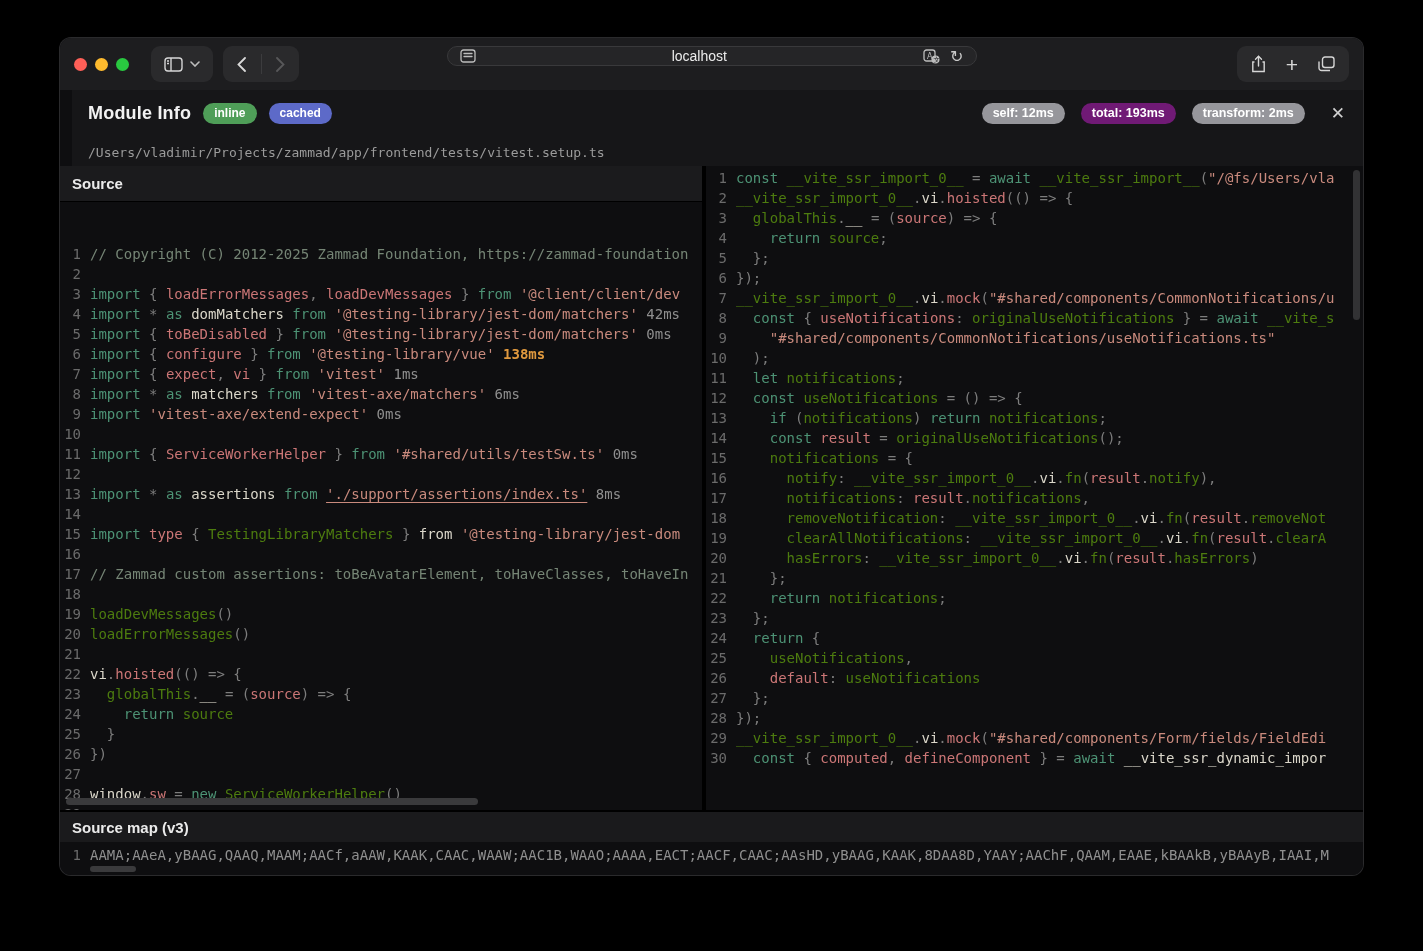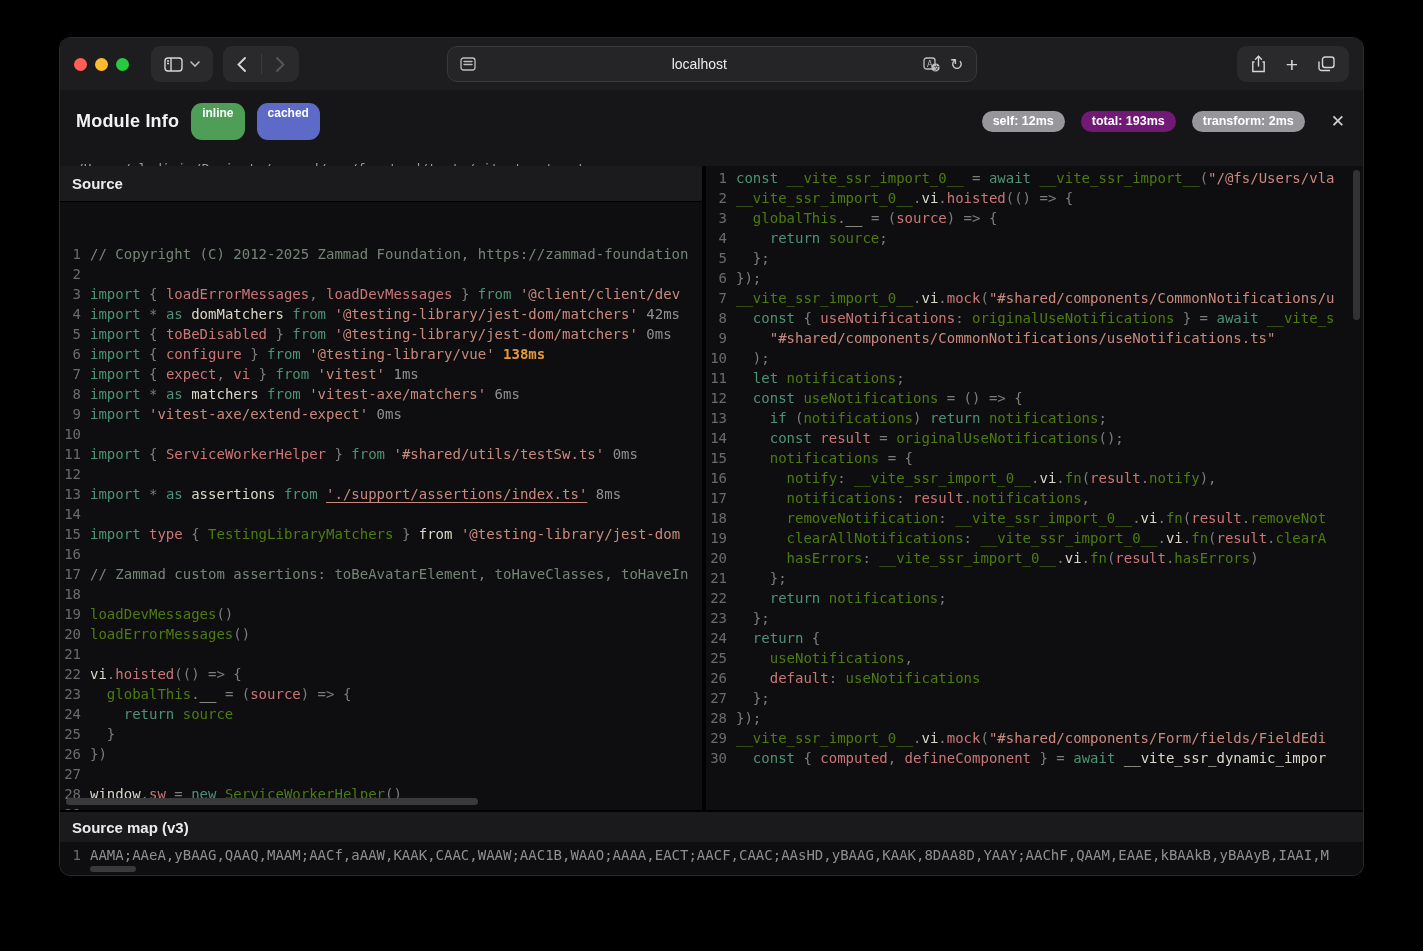--- a/index.html
+++ b/index.html
@@ -16,36 +16,36 @@
   .traffic { display:flex; gap:8px; margin-right:22px; }
   .tl { width:13px; height:13px; border-radius:50%; }
   .tl.red{background:#fe5f57}.tl.yellow{background:#febb2e}.tl.green{background:#29c840}
   .tb-group { height:36px; background:#2a2a2c; border-radius:9px; display:flex;
               align-items:center; justify-content:center; color:#d6d6d6; }
   .sidebar-btn { width:62px; gap:7px; margin-right:10px; }
   .nav-btns { width:76px; }
   .nav-half { flex:1; display:flex; align-items:center; justify-content:center; height:100%; }
   .nav-div { width:1px; height:20px; background:#3c3c3e; }
   .url-bar { position:absolute; left:50%; top:8px; transform:translateX(-50%);
-             width:530px; height:36px; background:#252527; border:1px solid #39393b;
+             width:530px; height:20px; background:#252527; border:1px solid #39393b;
              border-radius:10px; display:flex; align-items:center; padding:0 12px; }
   .url-text { flex:1; text-align:center; color:#ececec; font-size:14px; }
   .url-icon { color:#b9b9bb; display:flex; align-items:center; }
   .reload { font-size:16px; color:#c9c9c9; margin-left:10px;
             font-family:"DejaVu Sans", sans-serif; }
   .right-cluster { margin-left:auto; width:112px; display:flex; justify-content:space-between;
                    padding:0 14px; }
   .plus { font-size:21px; line-height:1; color:#d6d6d6; font-weight:400; }
 
   
-  .module-header { position:absolute; top:52px; left:0; right:0; height:76px;
+  .module-header { position:absolute; top:52px; left:12px; right:0; height:76px;
                    background:#161618; padding:13px 18px 0 16px; }
   .mh-row1 { display:flex; align-items:center; }
   .mh-title { font-size:18px; font-weight:700; color:#f2f2f2; letter-spacing:.2px; }
-  .badge { font-size:12px; font-weight:600; color:#fff; padding:3px 11px 20px;
+  .badge { font-size:12px; font-weight:600; color:#fff; padding:3px 11px 4px;
            border-radius:11px; margin-left:12px; }
   .spacer { flex:1; }
   .pill { font-size:12.5px; font-weight:700; color:#fff; padding:3px 11px 4px;
           border-radius:11px; margin-left:16px; }
   .close-x { margin-left:26px; color:#d0d0d0; font-size:17px; line-height:1; cursor:default;
              font-family:"DejaVu Sans", sans-serif; }
   .mh-path { margin-top:21px; font-family:"DejaVu Sans Mono", monospace;
              font-size:13px; color:#9b9b9b; }
 
   

